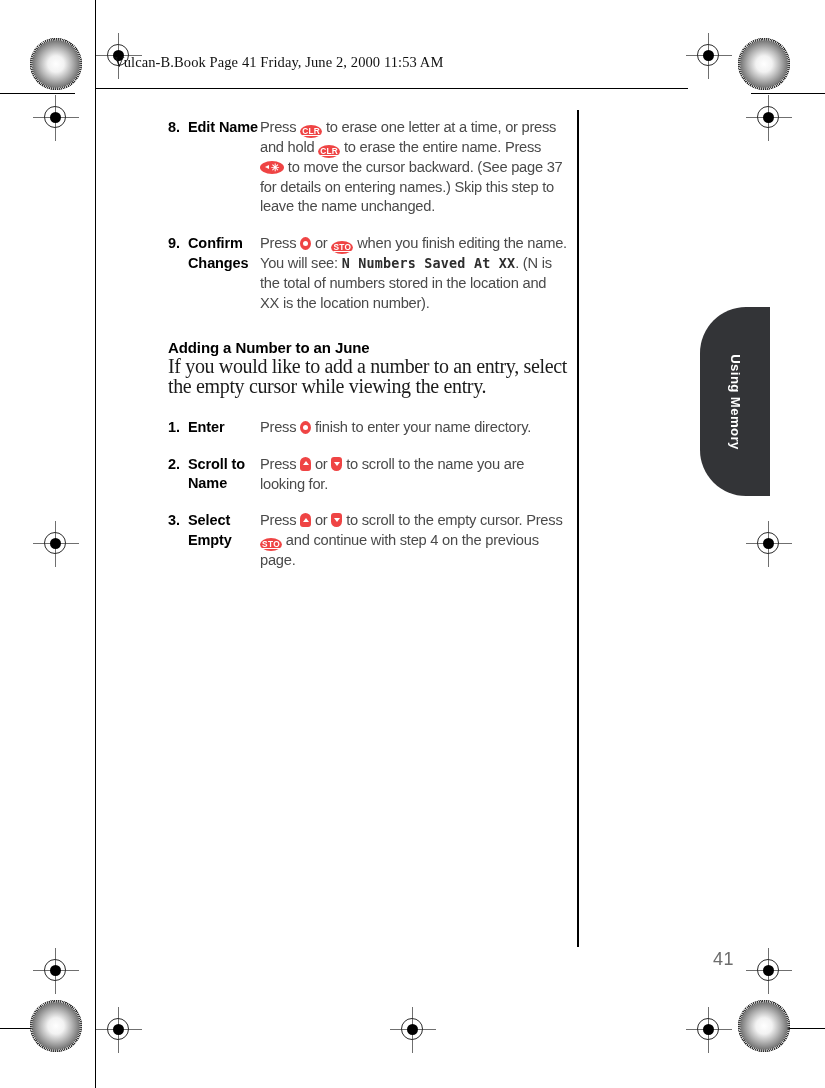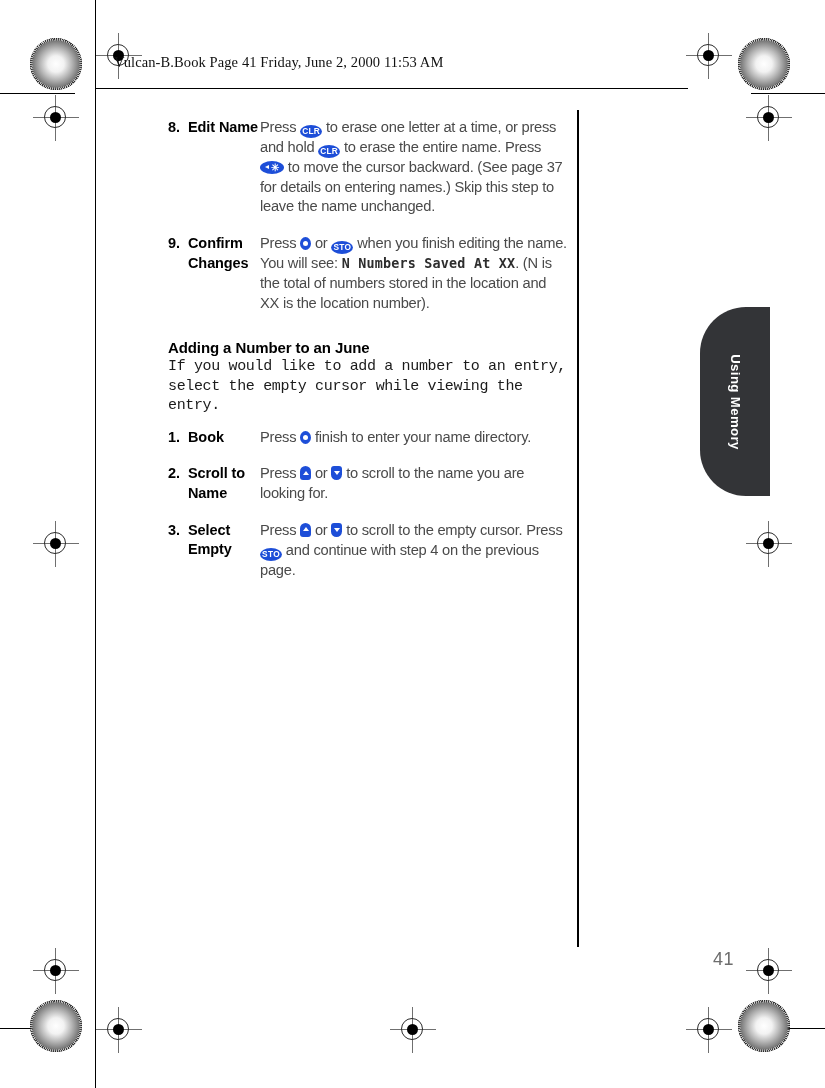--- a/index.html
+++ b/index.html
@@ -136,39 +136,40 @@
 
   .section-head {
     font-family: "Liberation Sans", sans-serif;
     font-weight: bold;
     font-size: 15px;
     color: #000;
     margin: 26px 0 0 0;
     letter-spacing: -0.1px;
   }
   .section-para {
-    font-family: Liberation Mono, monospace;
-    font-size: 15px;
+    font-family: Liberation Serif, serif;
+    font-size: 20px;
     color: #1b1b1b;
     line-height: 19.5px;
-    margin: 1px 0 12px 0;
+    margin: 1px 0 22px 0;
     letter-spacing: -0.35px;
   }
 
   
   .key {
     display: inline-block;
-    background: #1d4ed8;
+    background: #ef4444;
     color: #fff;
     border-radius: 50%/50%;
     font-family: "Liberation Sans", sans-serif;
     font-weight: bold;
     text-align: center;
     vertical-align: -2px;
     position: relative;
+    text-decoration: underline;
   }
   .key-txt {
     width: 22px;
     height: 13px;
     line-height: 13.4px;
     font-size: 8.3px;
     letter-spacing: 0.3px;
     border-radius: 11px / 6.5px;
   }
   .key-back {
@@ -383,21 +384,21 @@
     <div class="step-body">
       <span>Press </span><span class="key key-sel"><span class="dot"></span></span><span> or </span><span class="key key-txt">STO</span><span> when you finish editing the name. You will see: </span><span class="lcd">N Numbers Saved At XX</span><span>. (N is the total of numbers stored in the location and XX is the location number).</span>
     </div>
   </div>
 
   <div class="section-head">Adding a Number to an June</div>
   <div class="section-para">If you would like to add a number to an entry, select the empty cursor while viewing the entry.</div>
 
   <div class="step">
     <div class="step-num">1.</div>
-    <div class="step-label">Book</div>
+    <div class="step-label">Enter</div>
     <div class="step-body">
       <span>Press </span><span class="key key-sel"><span class="dot"></span></span><span> finish to enter your name directory.</span>
     </div>
   </div>
 
   <div class="step">
     <div class="step-num">2.</div>
     <div class="step-label">Scroll to Name</div>
     <div class="step-body">
       <span>Press </span><span class="key key-up"><span class="tri"></span></span><span> or </span><span class="key key-down"><span class="tri"></span></span><span> to scroll to the name you are looking for.</span>

